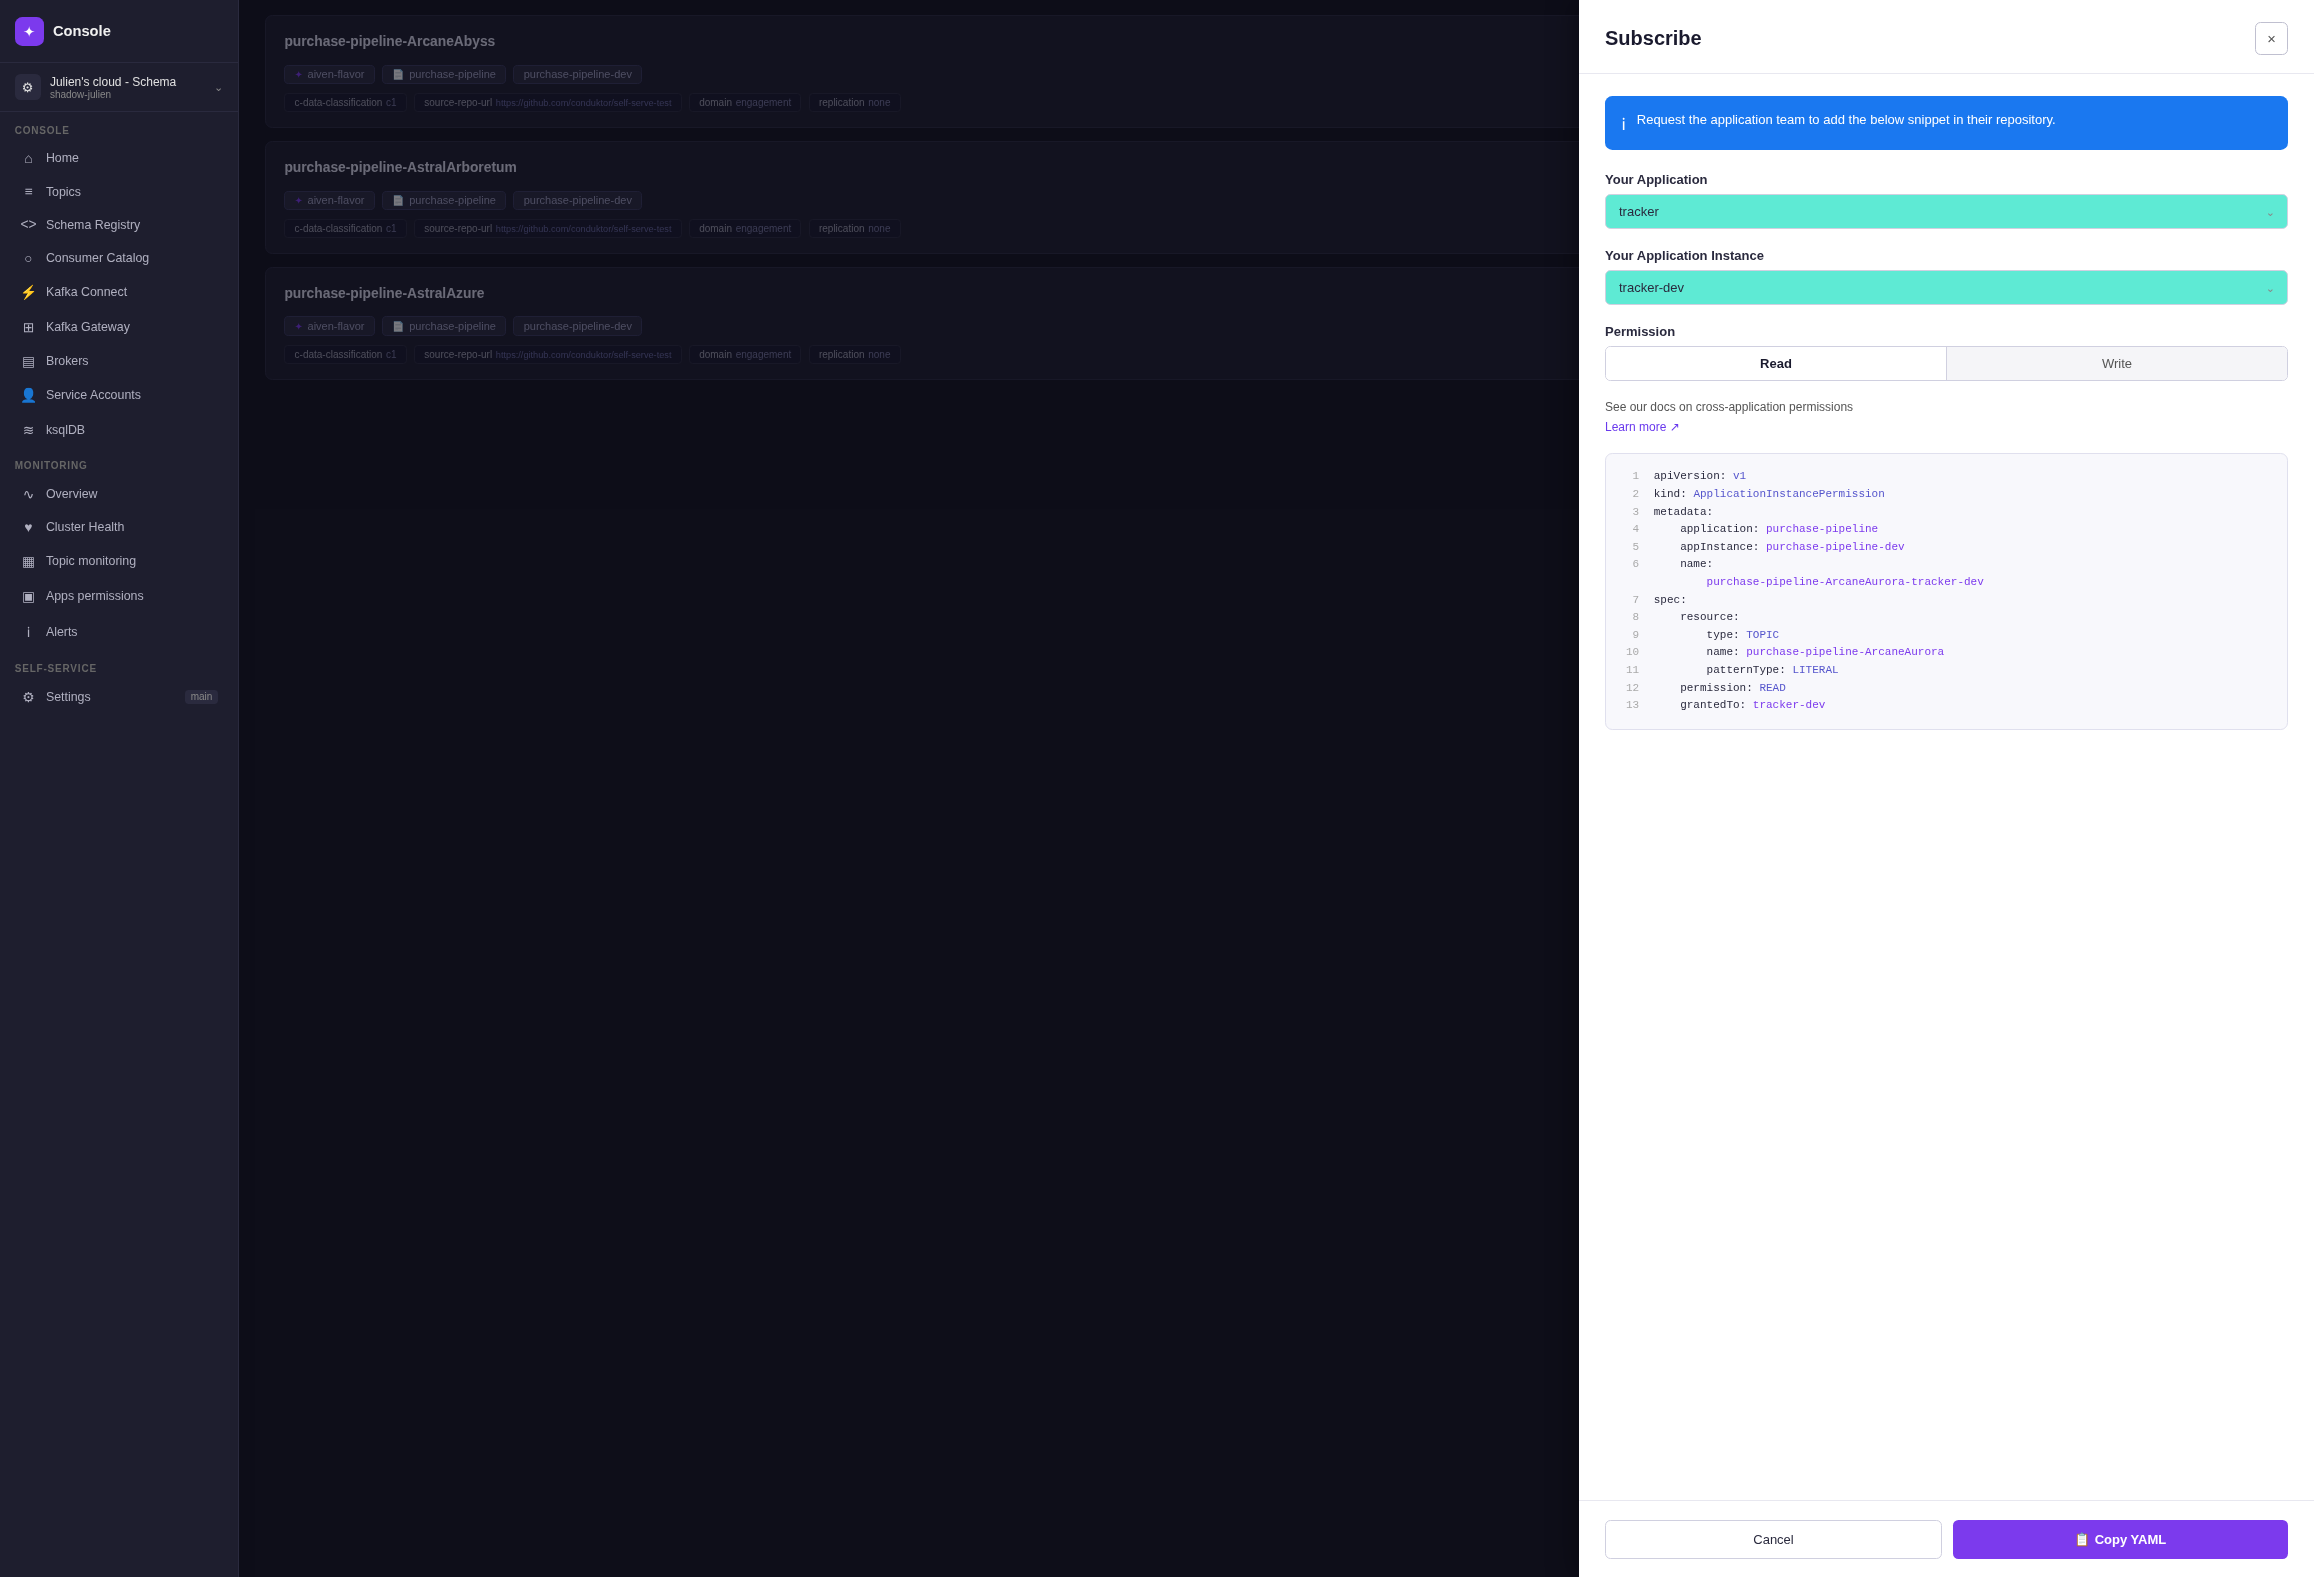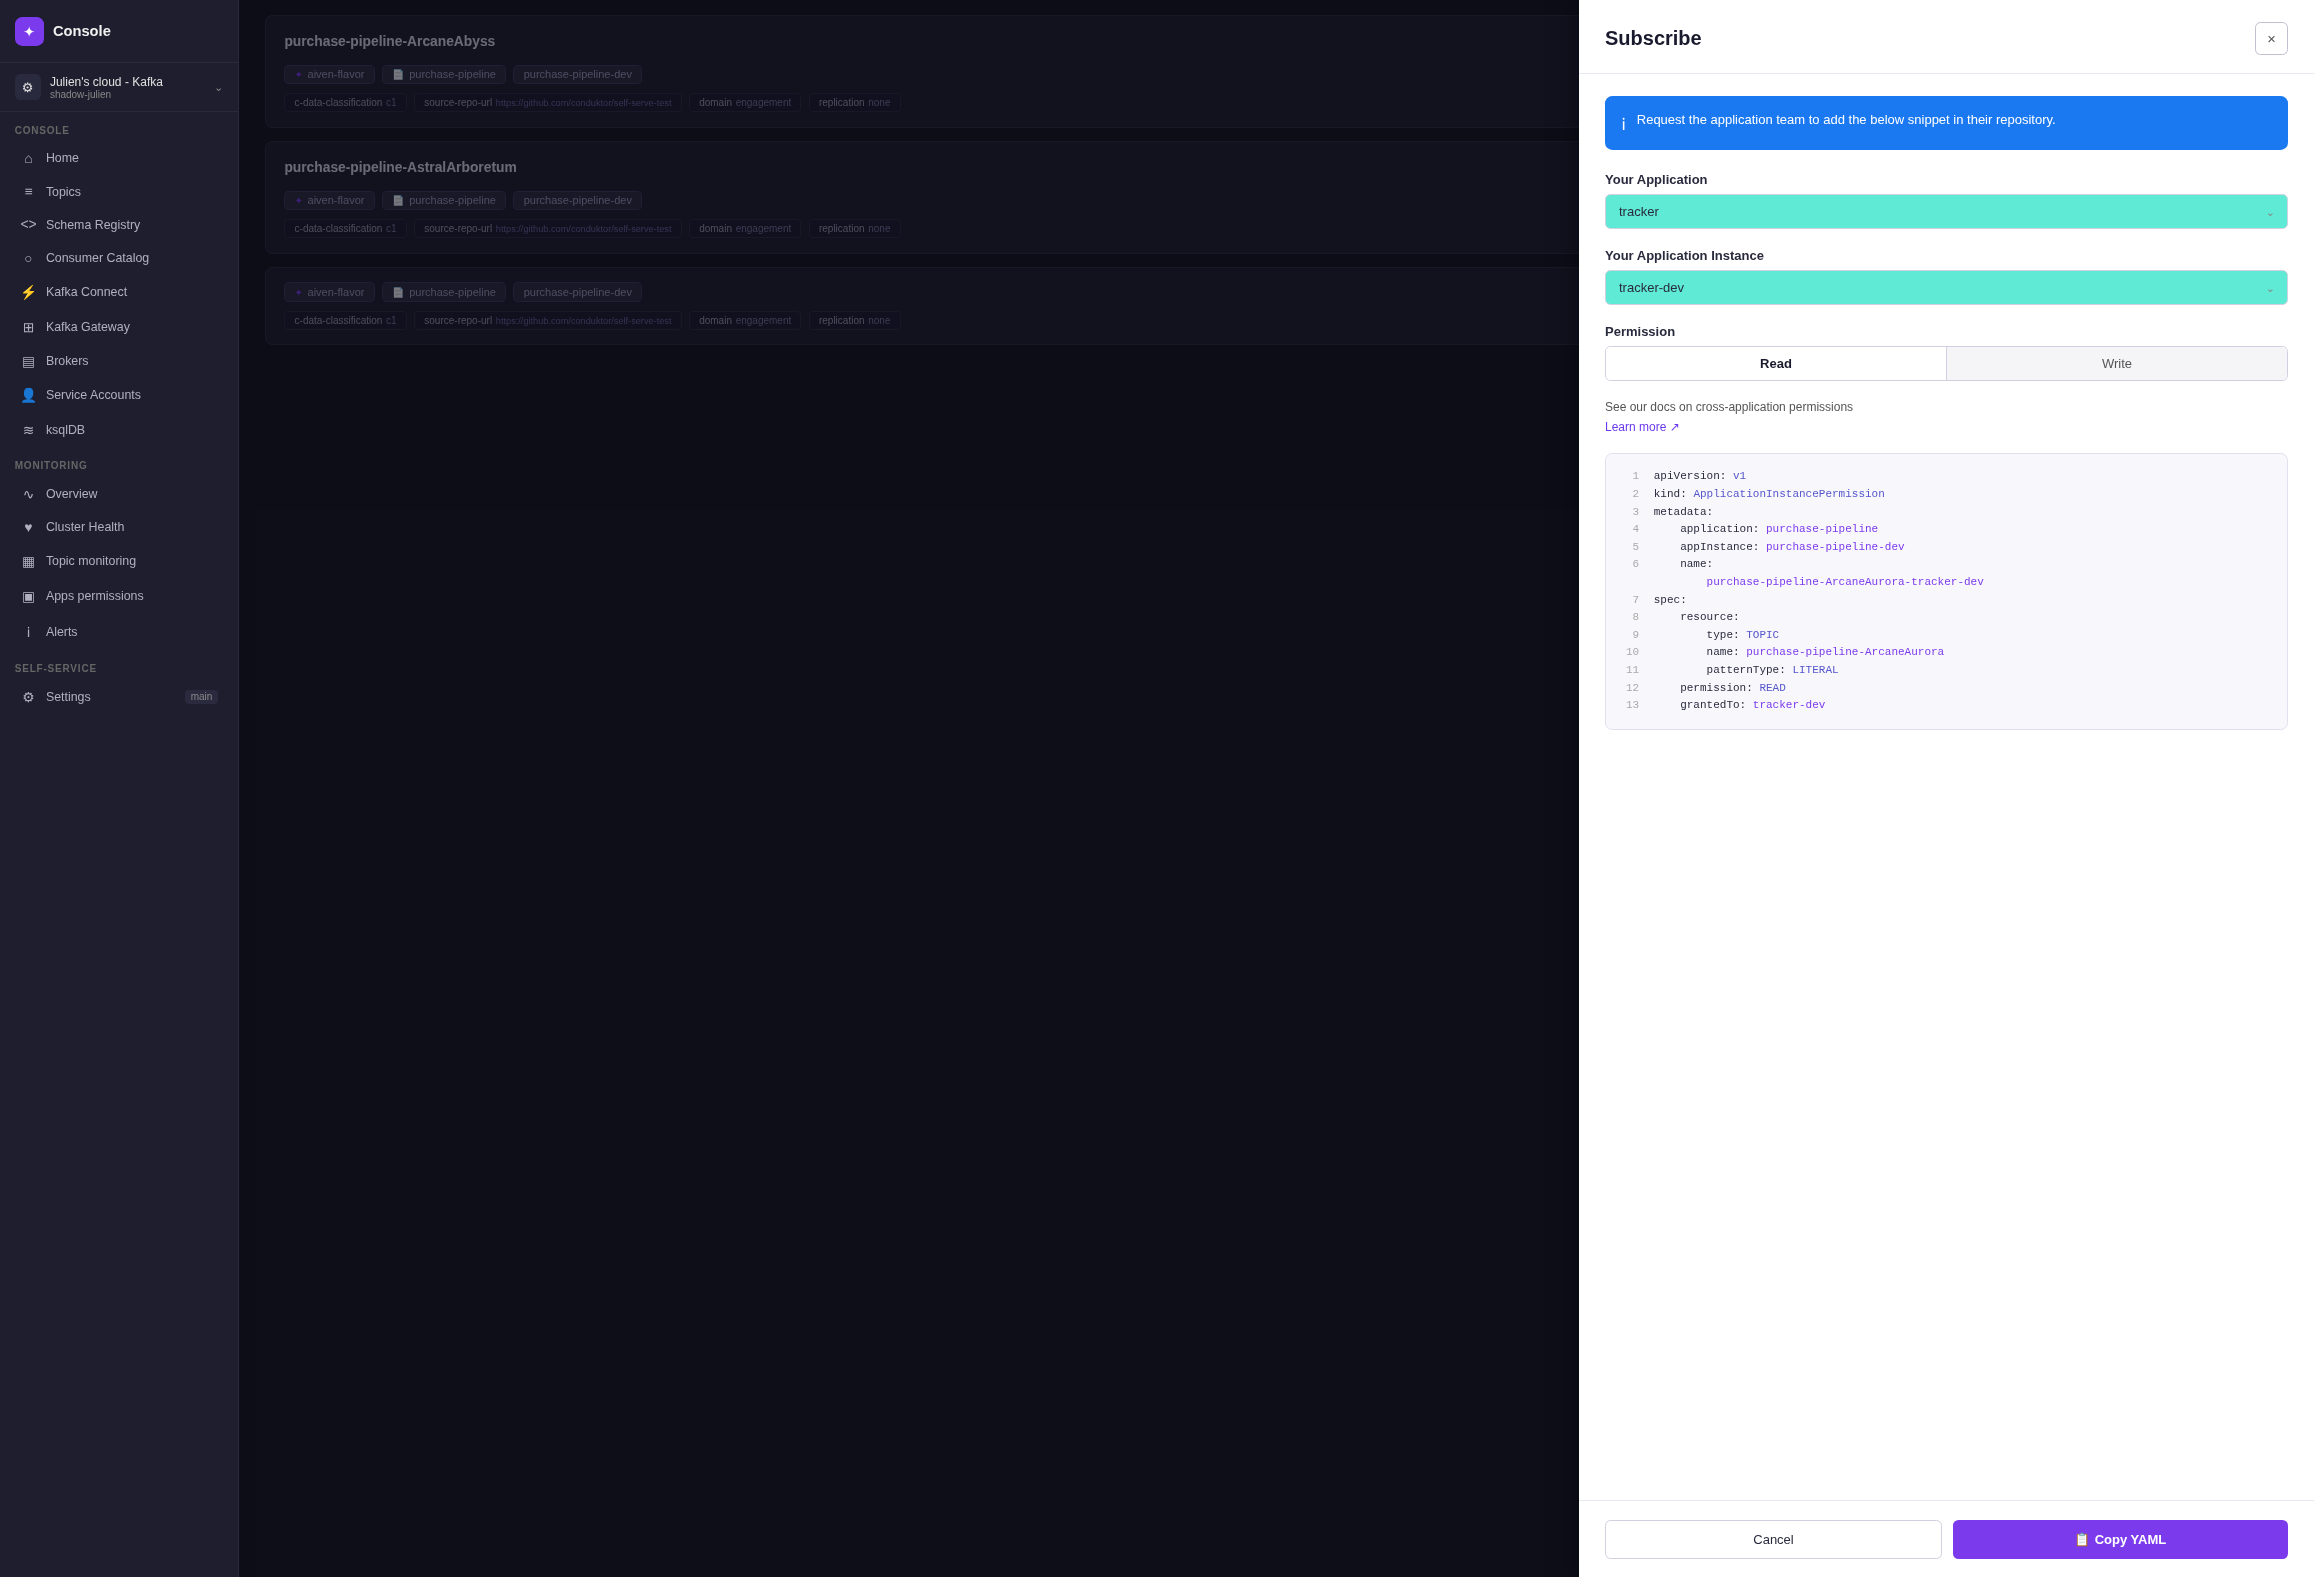--- a/index.html
+++ b/index.html
@@ -396,21 +396,21 @@
 <body>
 
 <nav class="sidebar">
   <div class="sidebar-header">
     <div class="sidebar-logo">✦</div>
     <span class="sidebar-app-name">Console</span>
   </div>
   <div class="sidebar-cluster">
     <div class="cluster-icon">⚙</div>
     <div class="cluster-info">
-      <div class="cluster-name">Julien's cloud - Kafka</div>
+      <div class="cluster-name">Julien's cloud - Schema</div>
       <div class="cluster-sub">shadow-julien</div>
     </div>
     <span class="cluster-chevron">⌄</span>
   </div>
 
   <div class="sidebar-section-label">CONSOLE</div>
   <div class="sidebar-item">
     <span class="sidebar-item-icon">⌂</span>
     <span>Home</span>
   </div>
@@ -513,20 +513,24 @@
       </div>
       <div class="meta-tags">
         <span class="meta-tag"><span class="key">c-data-classification</span><span class="val">c1</span></span>
         <span class="meta-tag"><span class="key">source-repo-url</span><a>https://github.com/conduktor/self-serve-test</a></span>
         <span class="meta-tag"><span class="key">domain</span><span class="val">engagement</span></span>
         <span class="meta-tag"><span class="key">replication</span><span class="val">none</span></span>
       </div>
     </div>
 
     <div class="topic-card">
+      <div class="topic-card-header">
+        <span class="topic-name">purchase-pipeline-AstralAzure</span>
+        <button class="subscribe-btn">Subscribe</button>
+      </div>
       <div class="topic-tags">
         <span class="tag"><span class="tag-icon">✦</span> aiven-flavor</span>
         <span class="tag"><span class="tag-file">📄</span> purchase-pipeline</span>
         <span class="tag">purchase-pipeline-dev</span>
       </div>
       <div class="meta-tags">
         <span class="meta-tag"><span class="key">c-data-classification</span><span class="val">c1</span></span>
         <span class="meta-tag"><span class="key">source-repo-url</span><a>https://github.com/conduktor/self-serve-test</a></span>
         <span class="meta-tag"><span class="key">domain</span><span class="val">engagement</span></span>
         <span class="meta-tag"><span class="key">replication</span><span class="val">none</span></span>

